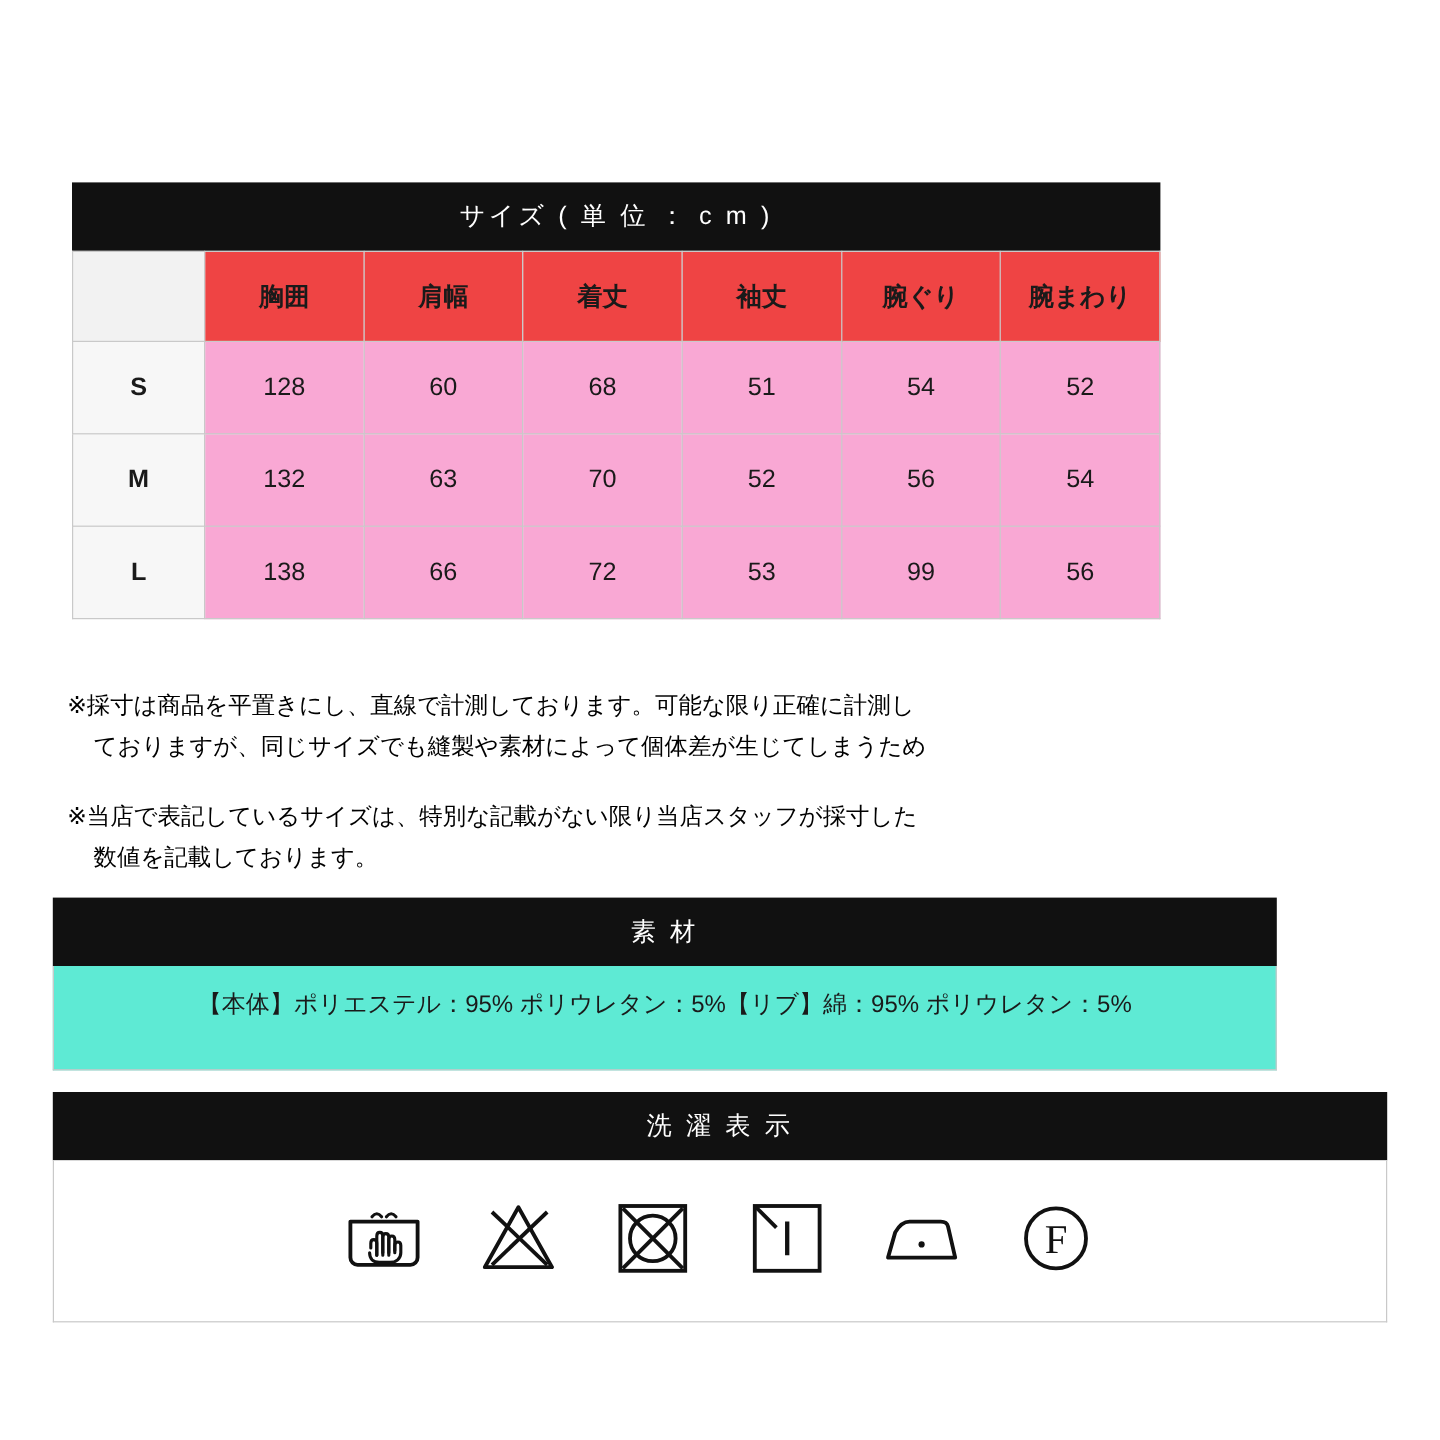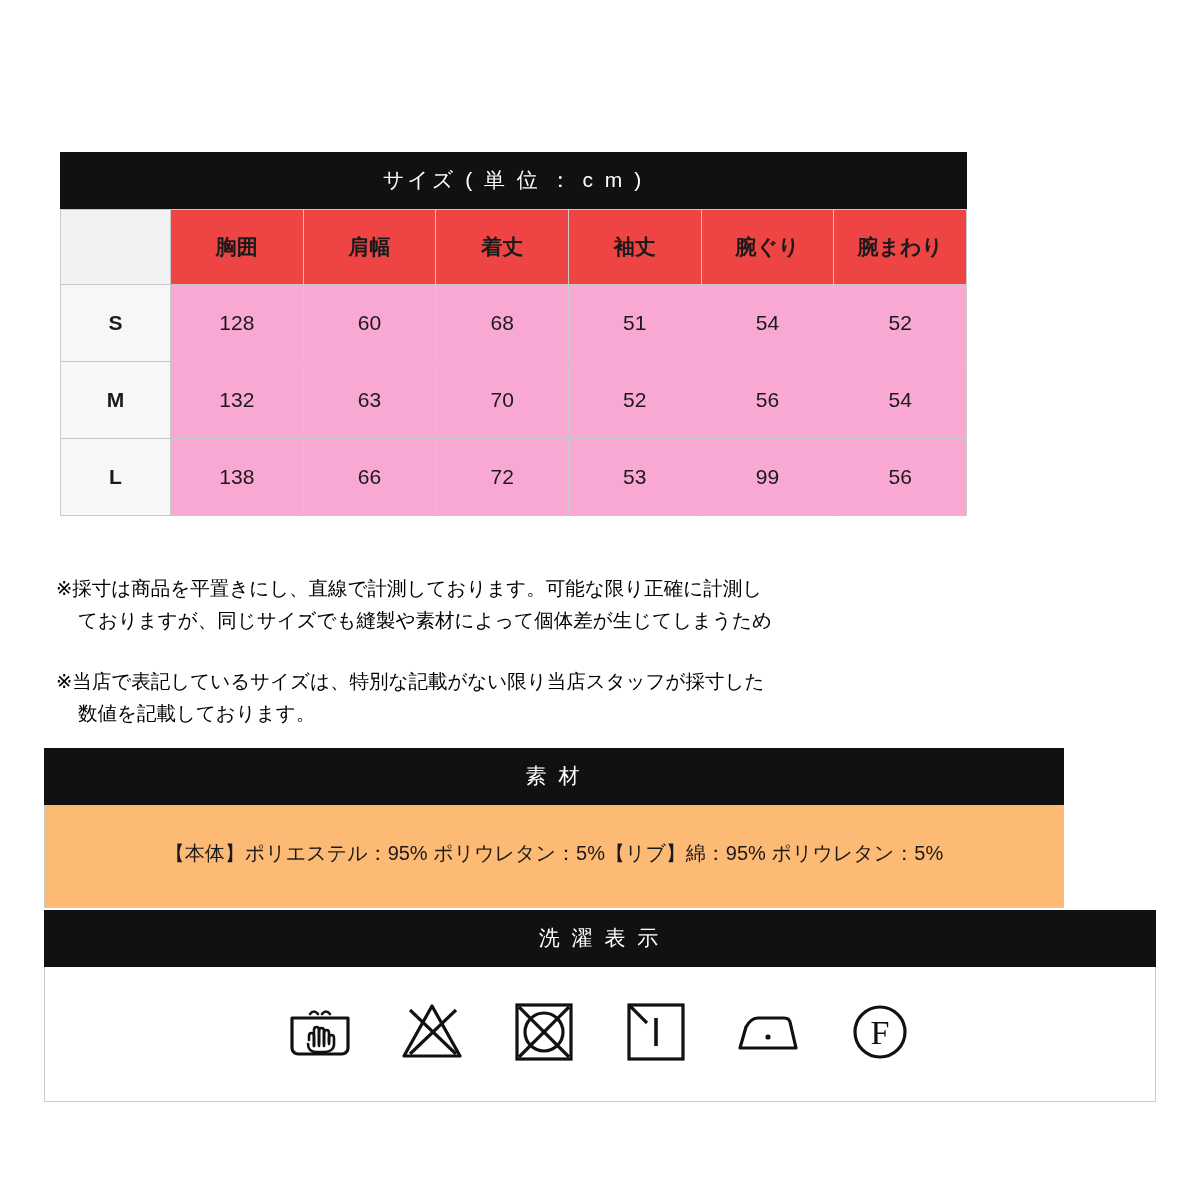--- a/index.html
+++ b/index.html
@@ -78,37 +78,37 @@
     left: 56px;
     top: 524px;
     width: 1090px;
     font-size: 19.5px;
     line-height: 1.72;
     color: #000000;
     margin-top: 48px;
   }
   .note-p { margin: 0 0 26px 0; }
   .note-p:last-child { margin-bottom: 0; }
-  .note-indent { display: block; padding-left: 22px; font-family: Liberation Mono, monospace; }
+  .note-indent { display: block; padding-left: 22px; }
 
   
   .material-block {
     position: absolute;
     left: 44px;
     top: 748px;
     width: 1020px;
   }
   .material-body {
     border: 1px solid #c9c9c9;
     border-top: none;
     text-align: center;
     font-size: 20px;
-    padding: 32px 20px 38px;
+    padding: 16px 20px 38px;
     line-height: 1.6;
-    background: #fdba74;
+    background: #5eead4;
   }
 
   
   .laundry-block {
     position: absolute;
     left: 44px;
     top: 910px;
     width: 1112px;
     border-radius: 20px;
   }

